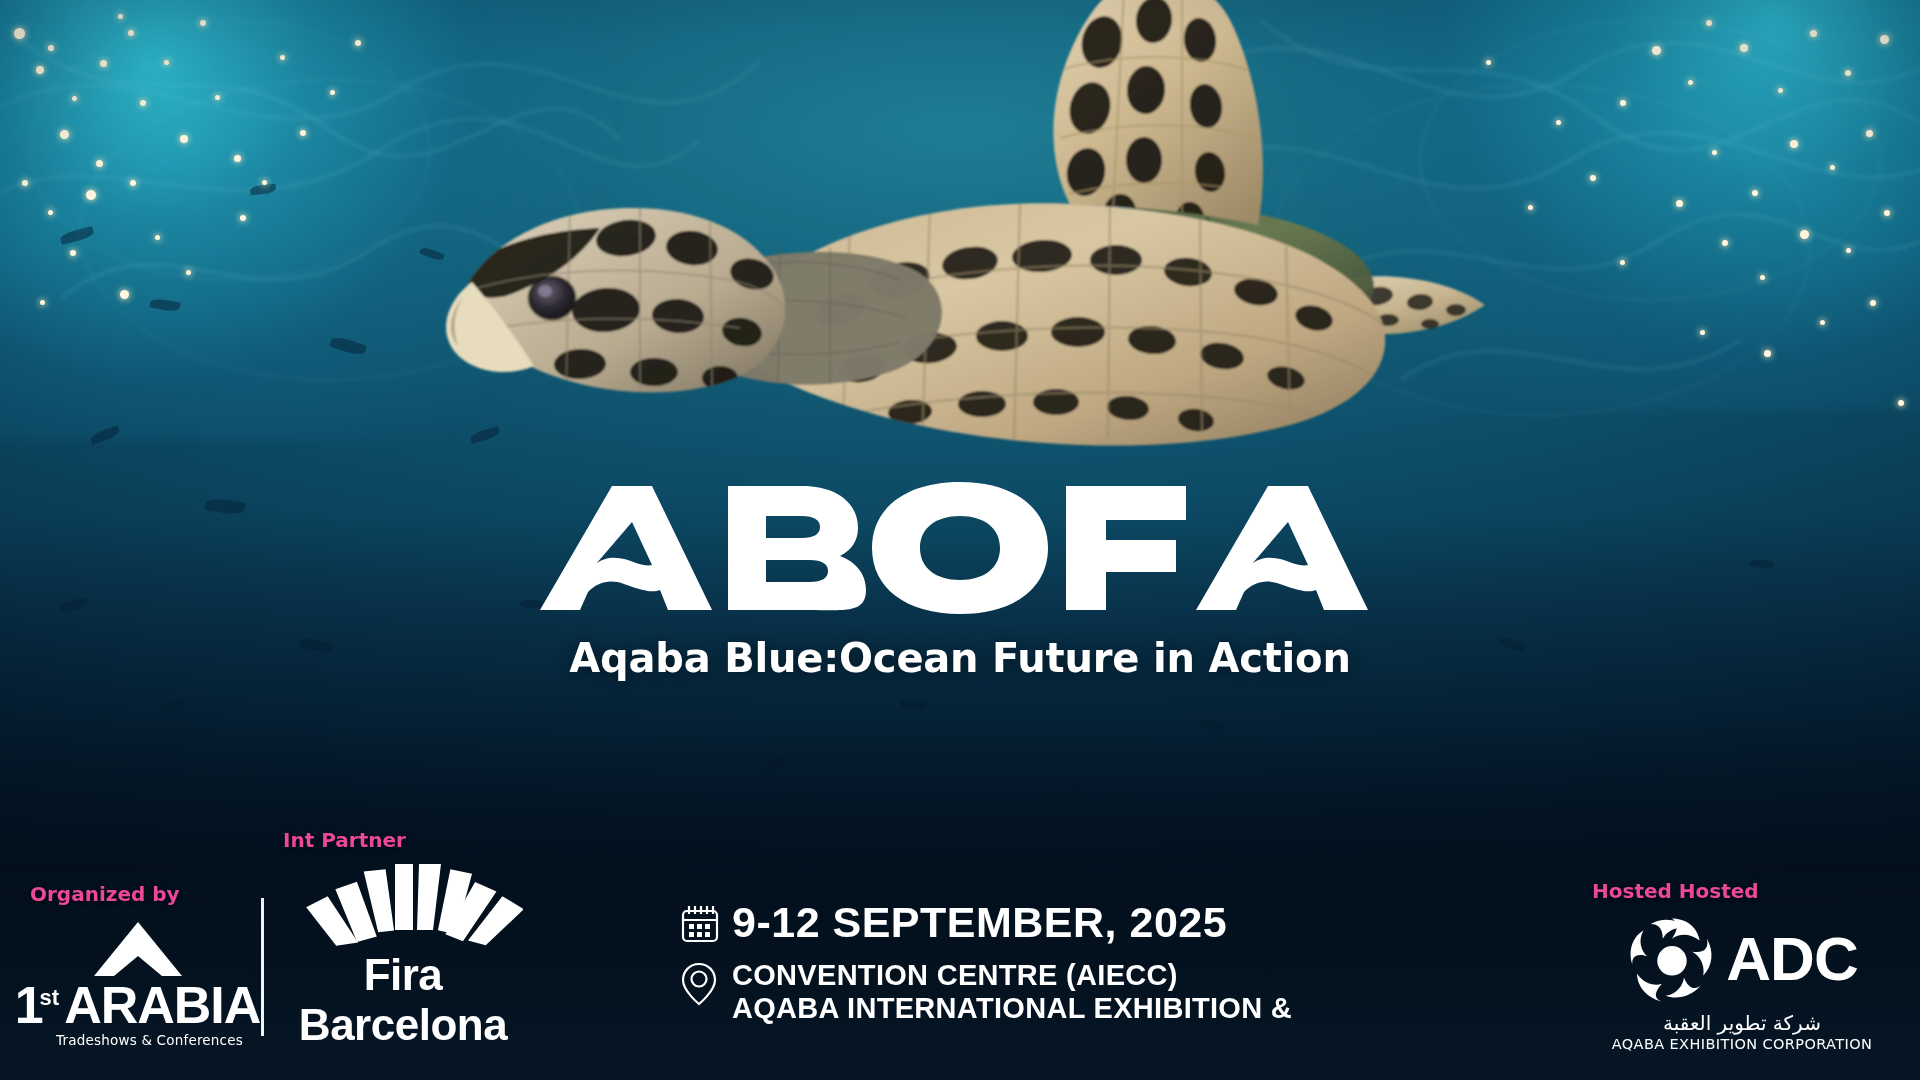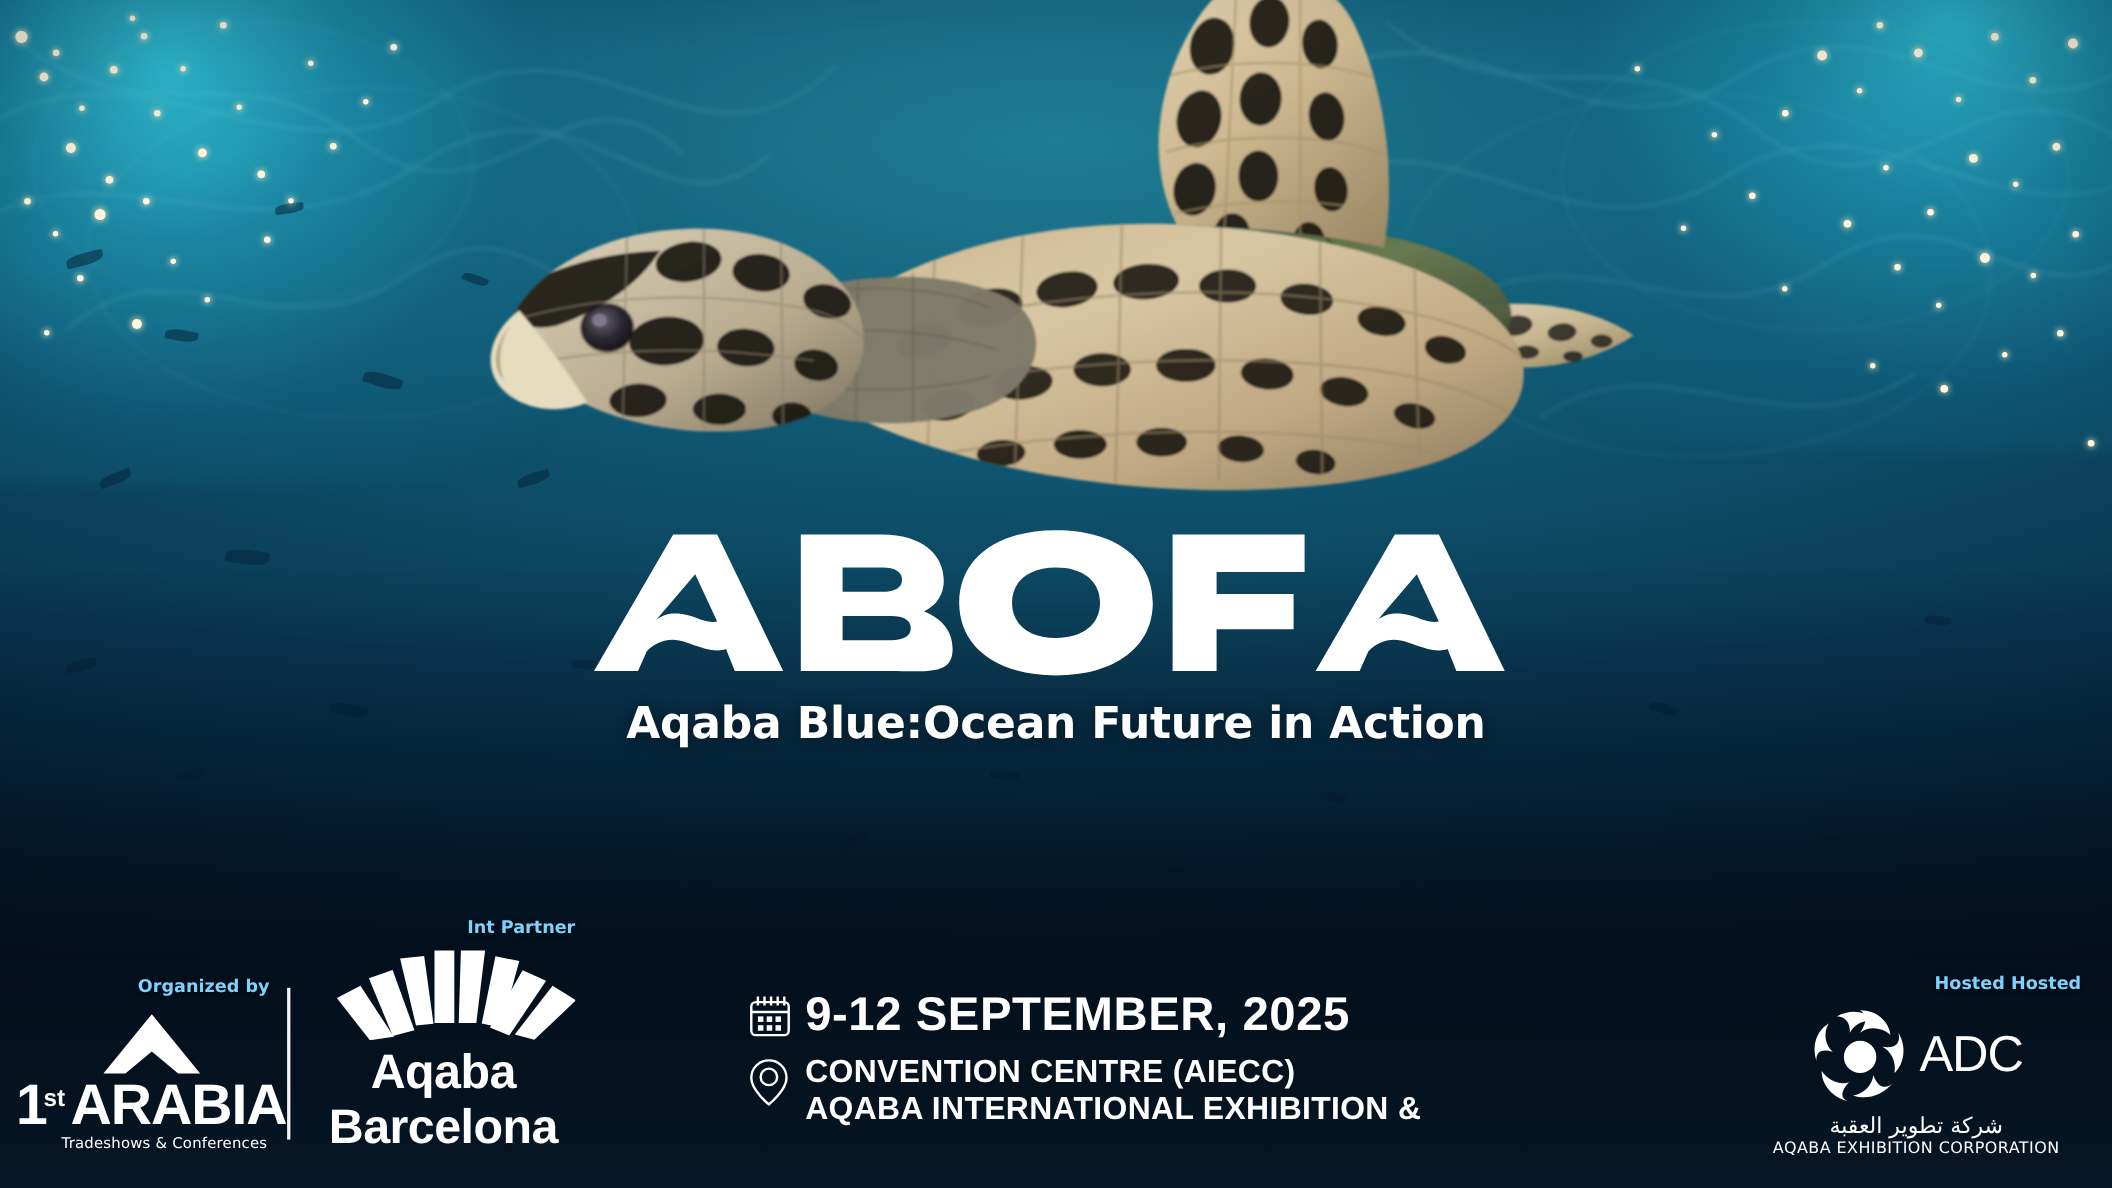--- a/index.html
+++ b/index.html
@@ -58,21 +58,21 @@
     color:#ffffff; font-size:40px; font-weight:bold; letter-spacing:-0.2px;
     font-family:"DejaVu Sans", sans-serif;
     text-shadow:0 2px 14px rgba(0,0,0,.45);
   }
 
   
   #footer{
     position:absolute; left:0; right:0; bottom:0; height:240px;
   }
   .kicker{
-    color:#7dd3fc; font-size:16px; font-weight:600; text-align:right;
+    color:#ec4899; font-size:20px; font-weight:600; text-align:left;
     font-family:"DejaVu Sans", sans-serif;
     text-shadow:0 1px 5px rgba(0,0,0,.6);
   }
 
   
   .org-block{ position:absolute; left:30px; bottom:32px; width:215px; }
   .org-kicker{ margin-bottom:14px; }
   .arabia-mark{ display:flex; flex-direction:column; align-items:center; }
   .arabia-wordrow{ display:flex; align-items:flex-end; justify-content:center;
                    color:#fff; line-height:.92; margin-top:2px; }
@@ -100,21 +100,21 @@
               align-items:flex-start; padding-top:2px; }
   .date-text{ font-size:43px; font-weight:bold; letter-spacing:.5px; line-height:1;
               font-family:"Liberation Sans", sans-serif; }
   .venue-text{ font-size:29px; font-weight:bold; letter-spacing:.3px; line-height:1.16;
                font-family:"Liberation Sans", sans-serif; }
 
   
   .host-block{ position:absolute; right:28px; bottom:28px; width:300px; }
   .host-kicker{ margin-bottom:10px; }
   .adc-row{ display:flex; align-items:center; justify-content:center; gap:8px; }
-  .adc-word{ color:#fff; font-size:46px; font-weight:normal; letter-spacing:-1px;
+  .adc-word{ color:#fff; font-size:62px; font-weight:bold; letter-spacing:-1px;
              line-height:.9; font-family:"Liberation Sans", sans-serif; }
   .adc-ar{ color:#fff; text-align:center; font-size:20px; margin-top:6px;
            letter-spacing:3px; direction:rtl; font-family:"DejaVu Sans", sans-serif; }
   .adc-en{ color:#fff; text-align:center; font-size:14.5px; letter-spacing:.4px;
            margin-top:1px; font-family:"DejaVu Sans", sans-serif; }
 </style>
 </head>
 <body>
 
 <div id="stage">
@@ -476,21 +476,21 @@
           <path d="M112,2 L130,2 L130,68 L112,68 Z"></path>
           <path d="M136,2 L158,2 L150,68 L134,68 Z"></path>
           <path d="M84,8  L106,8  L108,70 L92,70 Z" transform="rotate(-6 96 40)"></path>
           <path d="M164,8 L186,10 L176,72 L158,70 Z" transform="rotate(6 172 40)"></path>
           <path d="M54,26 L76,20 L92,76 L72,80 Z" transform="rotate(-4 72 50)"></path>
           <path d="M190,20 L212,28 L182,80 L164,74 Z" transform="rotate(4 190 50)"></path>
           <path d="M24,44 L46,34 L74,82 L52,84 Z" transform="rotate(-3 48 60)"></path>
           <path d="M218,34 L240,46 L204,84 L186,80 Z" transform="rotate(3 216 60)"></path>
         </g>
       </svg>
-      <div class="fira-name">Aqaba Barcelona</div>
+      <div class="fira-name">Fira Barcelona</div>
     </div>
 
     <div class="event-info">
       <div class="info-row">
         <div class="info-icon">
           <svg width="40" height="42" viewBox="0 0 40 42">
             <g fill="none" stroke="#ffffff" stroke-width="2.2">
               <rect x="3" y="8" width="34" height="30" rx="4"></rect>
               <path d="M3,17 L37,17"></path>
               <path d="M9,3 L9,11 M15,3 L15,11 M21,3 L21,11 M27,3 L27,11 M33,3 L33,11"></path>

